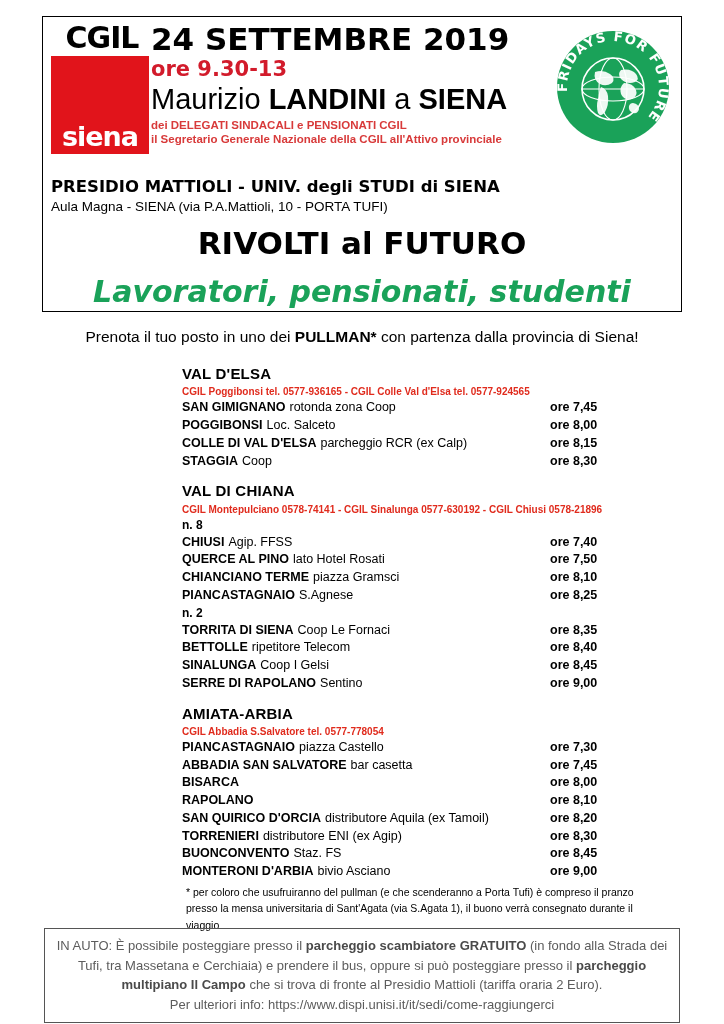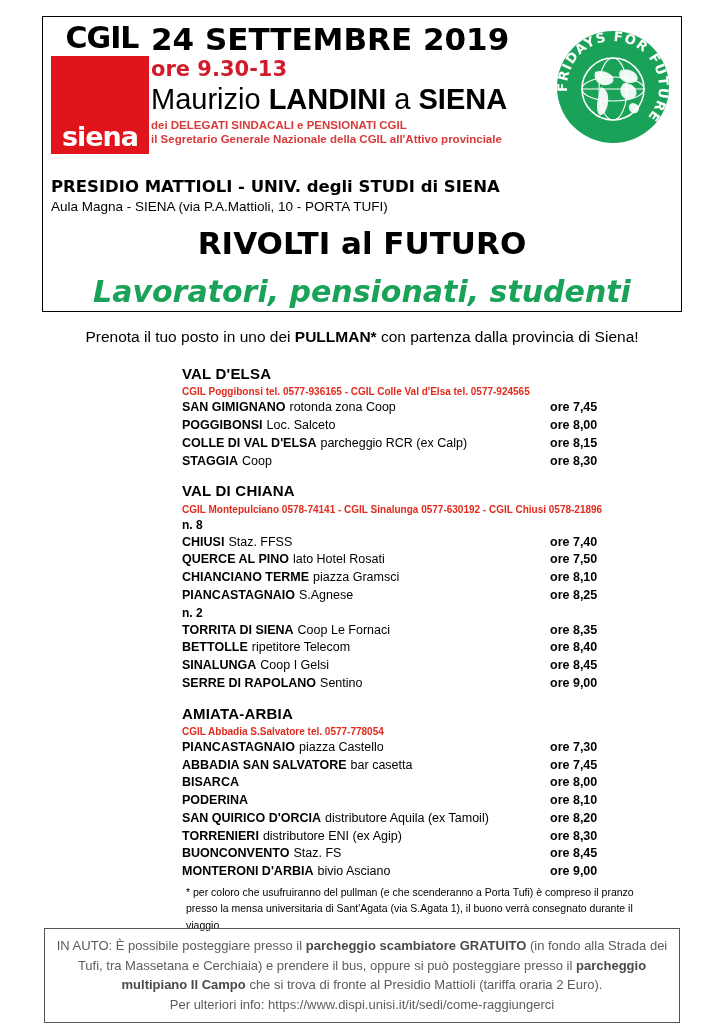--- a/index.html
+++ b/index.html
@@ -358,21 +358,21 @@
           <span class="stop-detail">Coop</span>
           <span class="stop-time">ore 8,30</span>
         </div>
       </div>
       <div class="route-group">
         <div class="group-title">VAL DI CHIANA</div>
         <div class="group-contact">CGIL Montepulciano 0578-74141 - CGIL Sinalunga 0577-630192 - CGIL Chiusi 0578-21896</div>
         <div class="group-subnum">n. 8</div>
         <div class="stop-row">
           <span class="stop-name">CHIUSI</span>
-          <span class="stop-detail">Staz. FFSS</span>
+          <span class="stop-detail">Agip. FFSS</span>
           <span class="stop-time">ore 7,40</span>
         </div>
         <div class="stop-row">
           <span class="stop-name">QUERCE AL PINO</span>
           <span class="stop-detail">lato Hotel Rosati</span>
           <span class="stop-time">ore 7,50</span>
         </div>
         <div class="stop-row">
           <span class="stop-name">CHIANCIANO TERME</span>
           <span class="stop-detail">piazza Gramsci</span>
@@ -417,21 +417,21 @@
           <span class="stop-name">ABBADIA SAN SALVATORE</span>
           <span class="stop-detail">bar casetta</span>
           <span class="stop-time">ore 7,45</span>
         </div>
         <div class="stop-row">
           <span class="stop-name">BISARCA</span>
           <span class="stop-detail"></span>
           <span class="stop-time">ore 8,00</span>
         </div>
         <div class="stop-row">
-          <span class="stop-name">PODERINA</span>
+          <span class="stop-name">RAPOLANO</span>
           <span class="stop-detail"></span>
           <span class="stop-time">ore 8,10</span>
         </div>
         <div class="stop-row">
           <span class="stop-name">SAN QUIRICO D'ORCIA</span>
           <span class="stop-detail">distributore Aquila (ex Tamoil)</span>
           <span class="stop-time">ore 8,20</span>
         </div>
         <div class="stop-row">
           <span class="stop-name">TORRENIERI</span>

